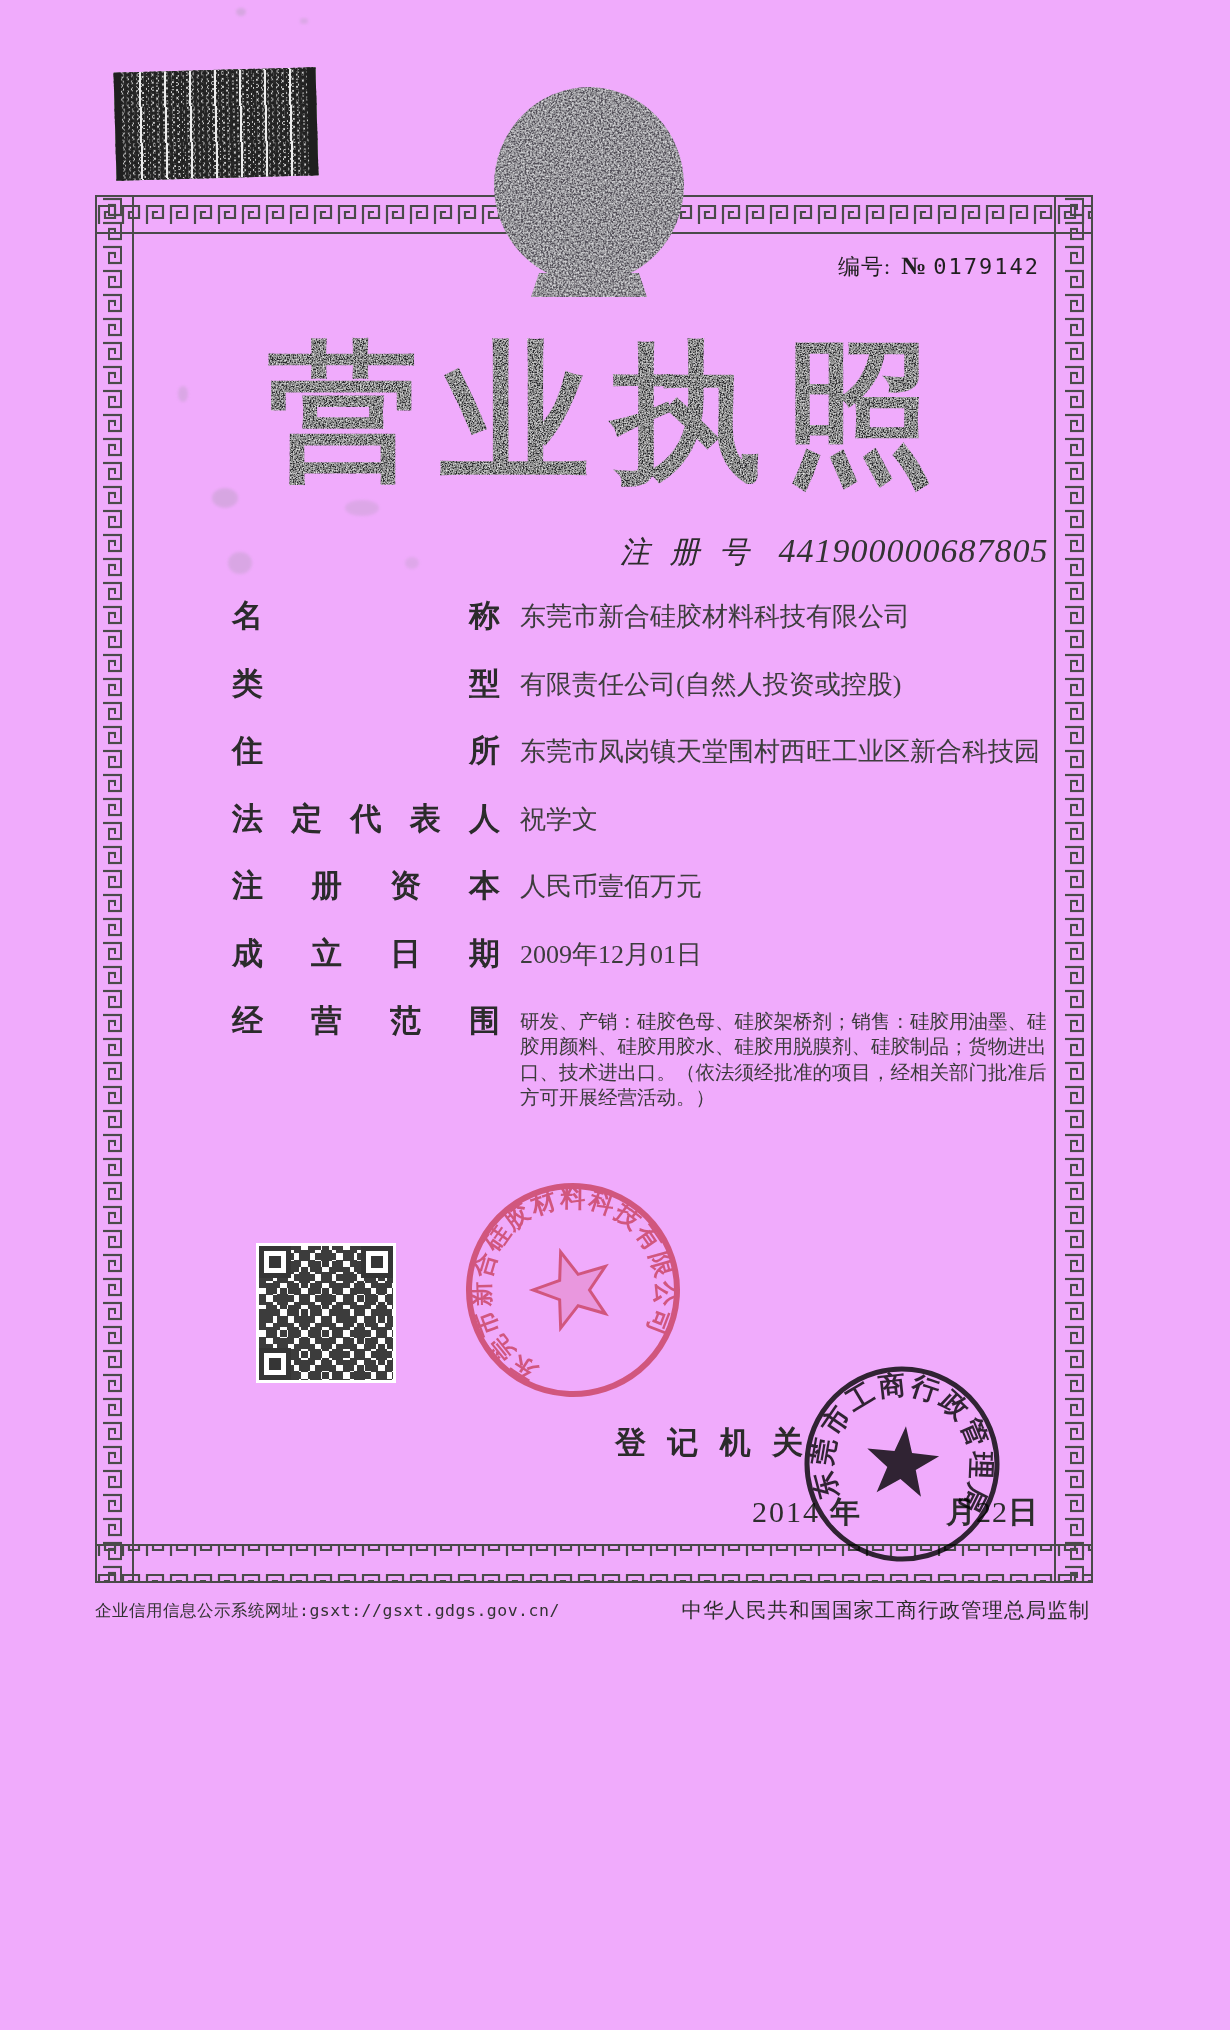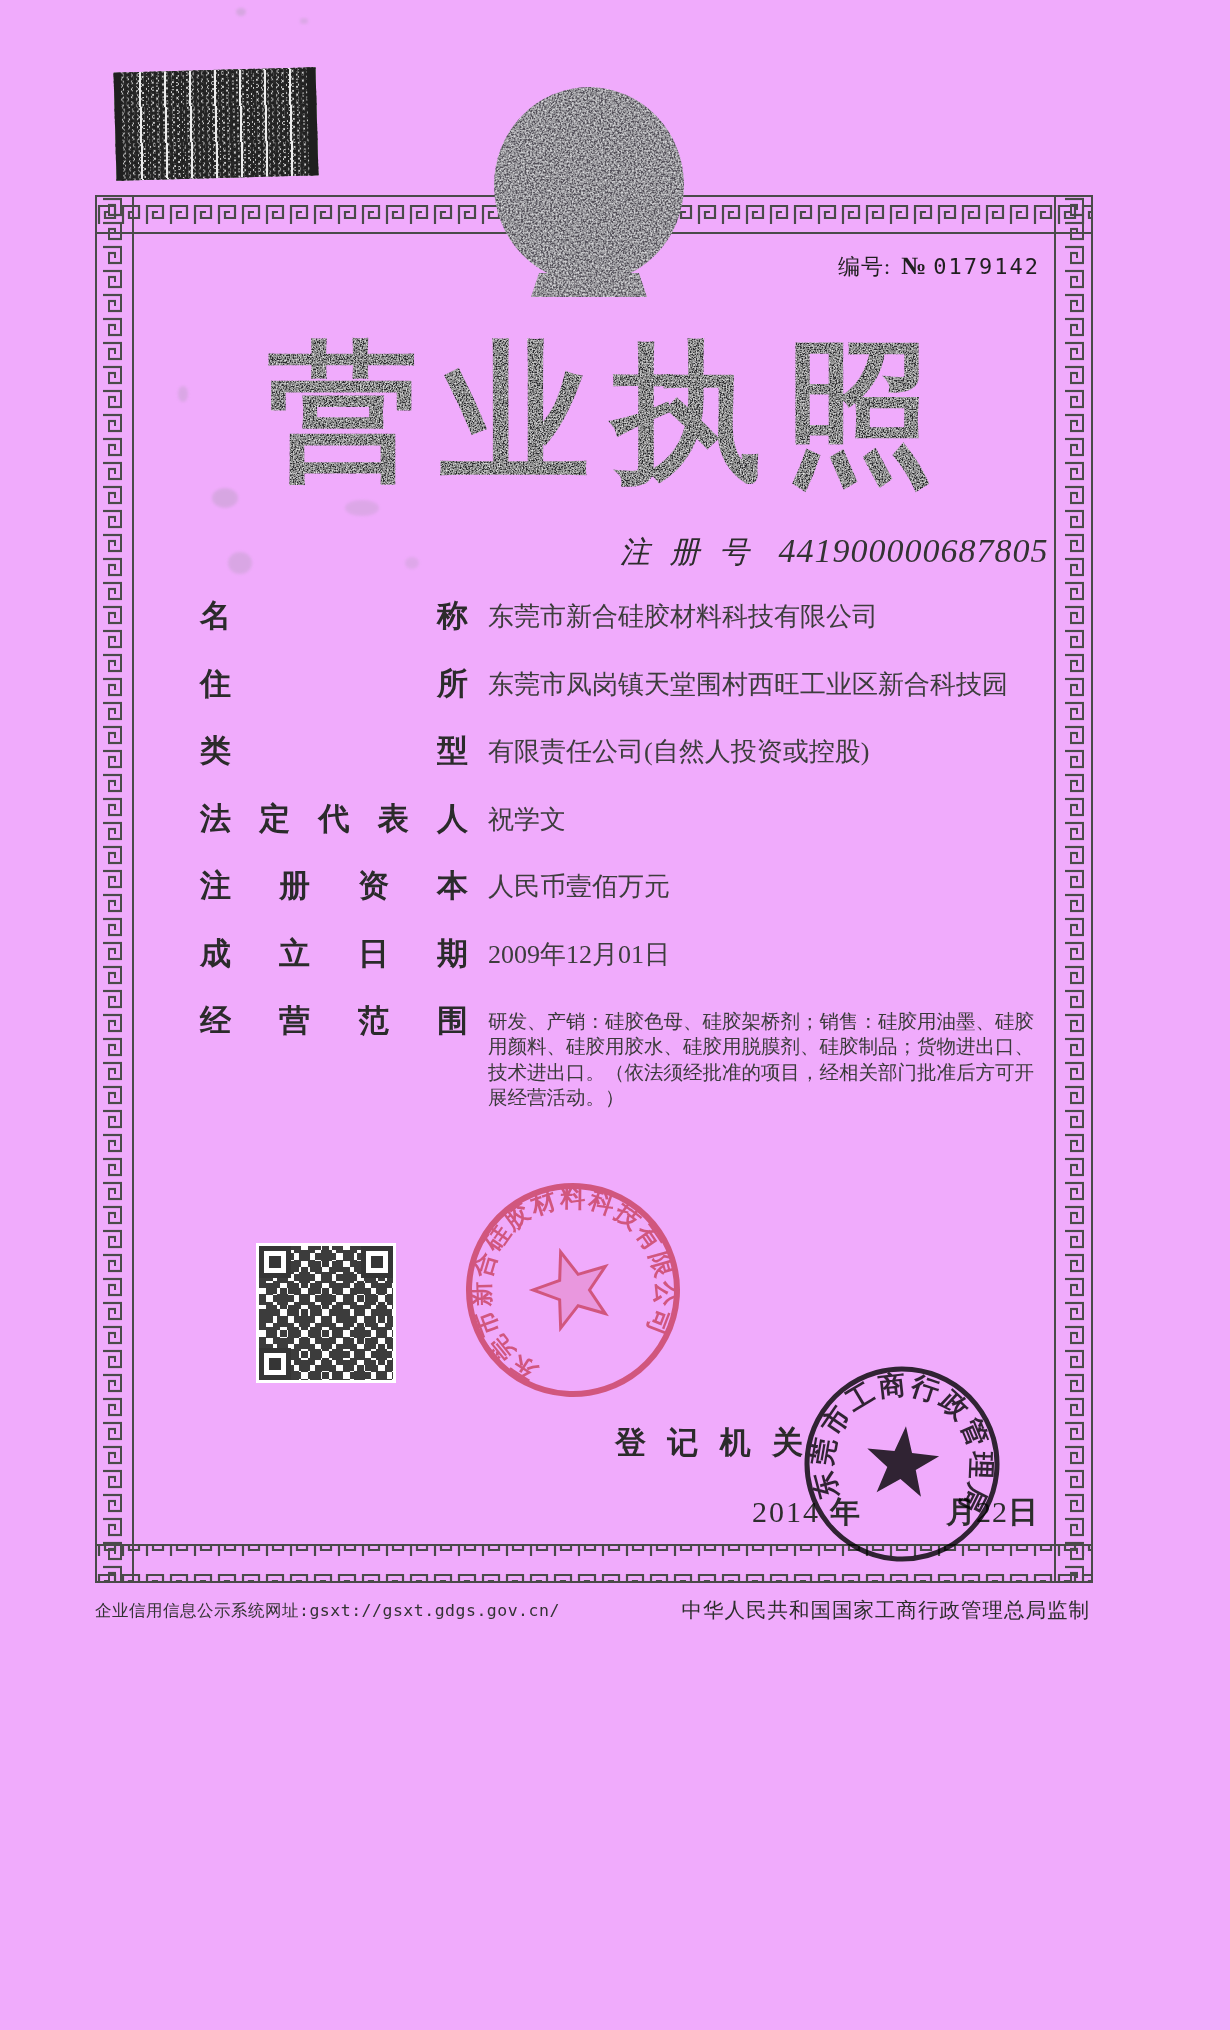--- a/index.html
+++ b/index.html
@@ -47,21 +47,21 @@
   
   .regline{
     position:absolute;left:620px;top:532px;white-space:nowrap;
     font-size:30px;color:#2c2c2c;font-style:italic;
   }
   .regline .reg-label{letter-spacing:6px;font-weight:500;}
   .regline .reg-number{margin-left:16px;font-size:34px;letter-spacing:1px;color:#333;}
 
   
   .fields{position:absolute;left:200px;top:598px;width:848px;}
-  .field-row{display:flex;align-items:flex-start;min-height:67.5px;}
+  .field-row{display:flex;align-items:flex-start;min-height:67.5px;margin-left:32px;}
   .field-label{
     width:268px;flex:0 0 268px;
     font-size:31px;font-weight:700;color:#2b2b2b;
     text-align:justify;text-align-last:justify;text-justify:inter-character;
     line-height:1.15;
   }
   .field-value{
     margin-left:20px;flex:1;
     font-size:26px;color:#3d3d3d;line-height:1.25;padding-top:3px;
   }
@@ -185,26 +185,26 @@
     <span class="reg-label">注 册 号</span>
     <span class="reg-number">441900000687805</span>
   </div>
 
   <div class="fields">
     <div class="field-row">
       <div class="field-label">名称</div>
       <div class="field-value">东莞市新合硅胶材料科技有限公司</div>
     </div>
     <div class="field-row">
+      <div class="field-label">类型</div>
+      <div class="field-value">有限责任公司(自然人投资或控股)</div>
+    </div>
+    <div class="field-row">
       <div class="field-label">住所</div>
       <div class="field-value">东莞市凤岗镇天堂围村西旺工业区新合科技园</div>
-    </div>
-    <div class="field-row">
-      <div class="field-label">类型</div>
-      <div class="field-value">有限责任公司(自然人投资或控股)</div>
     </div>
     <div class="field-row">
       <div class="field-label">法定代表人</div>
       <div class="field-value">祝学文</div>
     </div>
     <div class="field-row">
       <div class="field-label">注册资本</div>
       <div class="field-value">人民币壹佰万元</div>
     </div>
     <div class="field-row">

